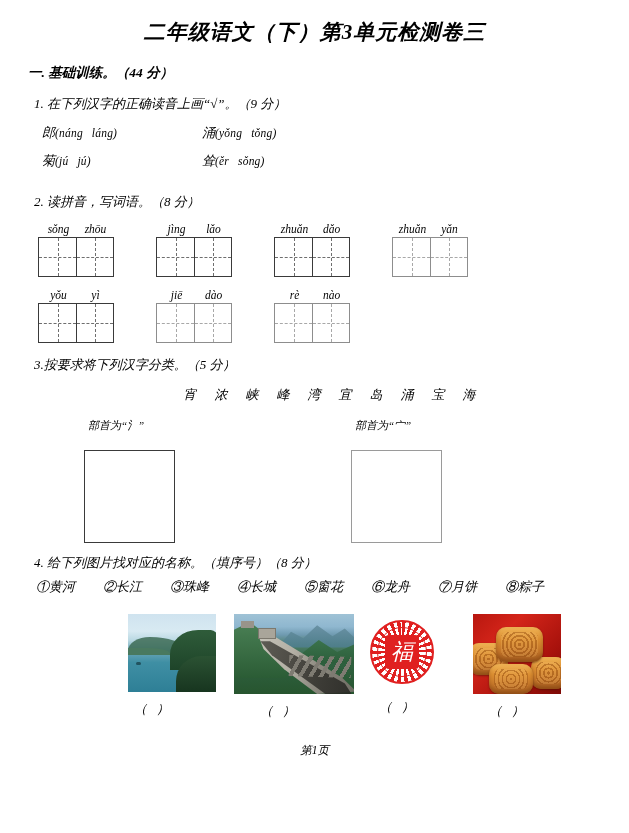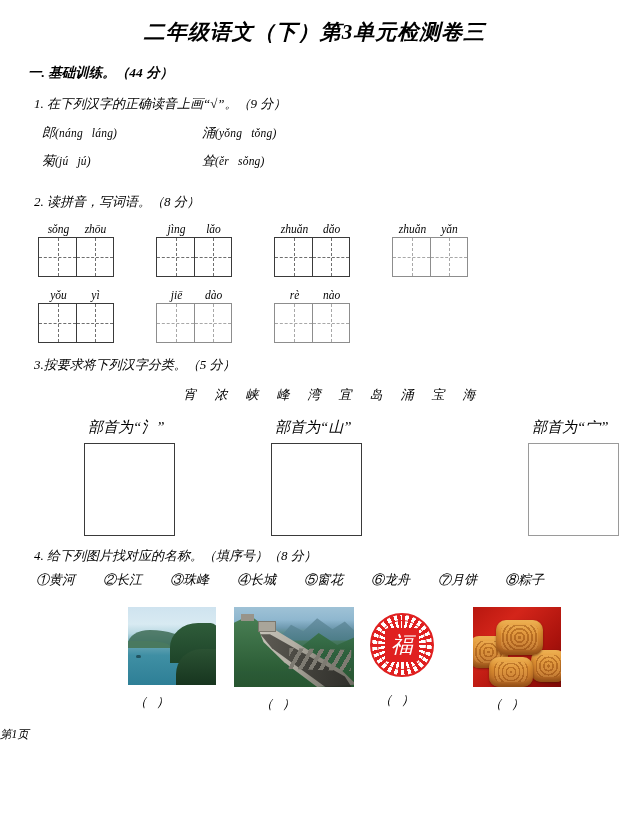--- a/index.html
+++ b/index.html
@@ -120,23 +120,23 @@
   }
   .char-bank span { display: inline-block; width: 31px; text-align: center; }
 
   .radical-row {
     display: flex;
     margin-top: 14px;
     padding-left: 84px;
   }
   .radical-group { width: 177px; }
   .radical-label {
-    font-size: 15px;
+    font-size: 11px;
     text-align: left;
-    margin-bottom: 6px;
+    margin-bottom: 17px;
     padding-left: 4px;
     white-space: nowrap;
   }
   .answer-box {
     width: 91px;
     height: 93px;
     border: 1px solid #3a3a3a;
     background: #fff;
   }
   .answer-box.light { border-color: #9a9a9a; }
@@ -301,24 +301,24 @@
     opacity: .85;
   }
   .mc1 { left: 26%; top: 16%; width: 54%; height: 44%; }
   .mc2 { left: -4%; top: 36%; width: 44%; height: 40%; }
   .mc3 { left: 18%; top: 62%; width: 50%; height: 38%; }
   .mc4 { left: 66%; top: 54%; width: 40%; height: 40%; }
 
   
   .footer {
     position: absolute;
-    bottom: 22px;
+    bottom: 6px;
     left: 0;
     width: 100%;
-    text-align: left;
+    text-align: center;
     font-size: 11.5px;
   }
 </style>
 </head>
 <body>
 
 <div class="page">
 
   <div class="title">二年级语文（下）第3单元检测卷三</div>
 
@@ -425,24 +425,20 @@
   </div>
 
   <div class="q-stem">3.按要求将下列汉字分类。（5 分）</div>
   <div class="char-bank">
     <span>宵</span><span>浓</span><span>峡</span><span>峰</span><span>湾</span><span>宜</span><span>岛</span><span>涌</span><span>宝</span><span>海</span>
   </div>
 
   <div class="radical-row">
     <div class="radical-group g1">
       <div class="radical-label">部首为“氵”</div>
-      <div class="answer-box"></div>
-    </div>
-    <div class="radical-group g2">
-      <div class="radical-label">部首为“山”</div>
       <div class="answer-box"></div>
     </div>
     <div class="radical-group g3">
       <div class="radical-label">部首为“宀”</div>
       <div class="answer-box light"></div>
     </div>
   </div>
 
   <div class="q-stem tight">4. 给下列图片找对应的名称。（填序号）（8 分）</div>
   <div class="word-bank">

